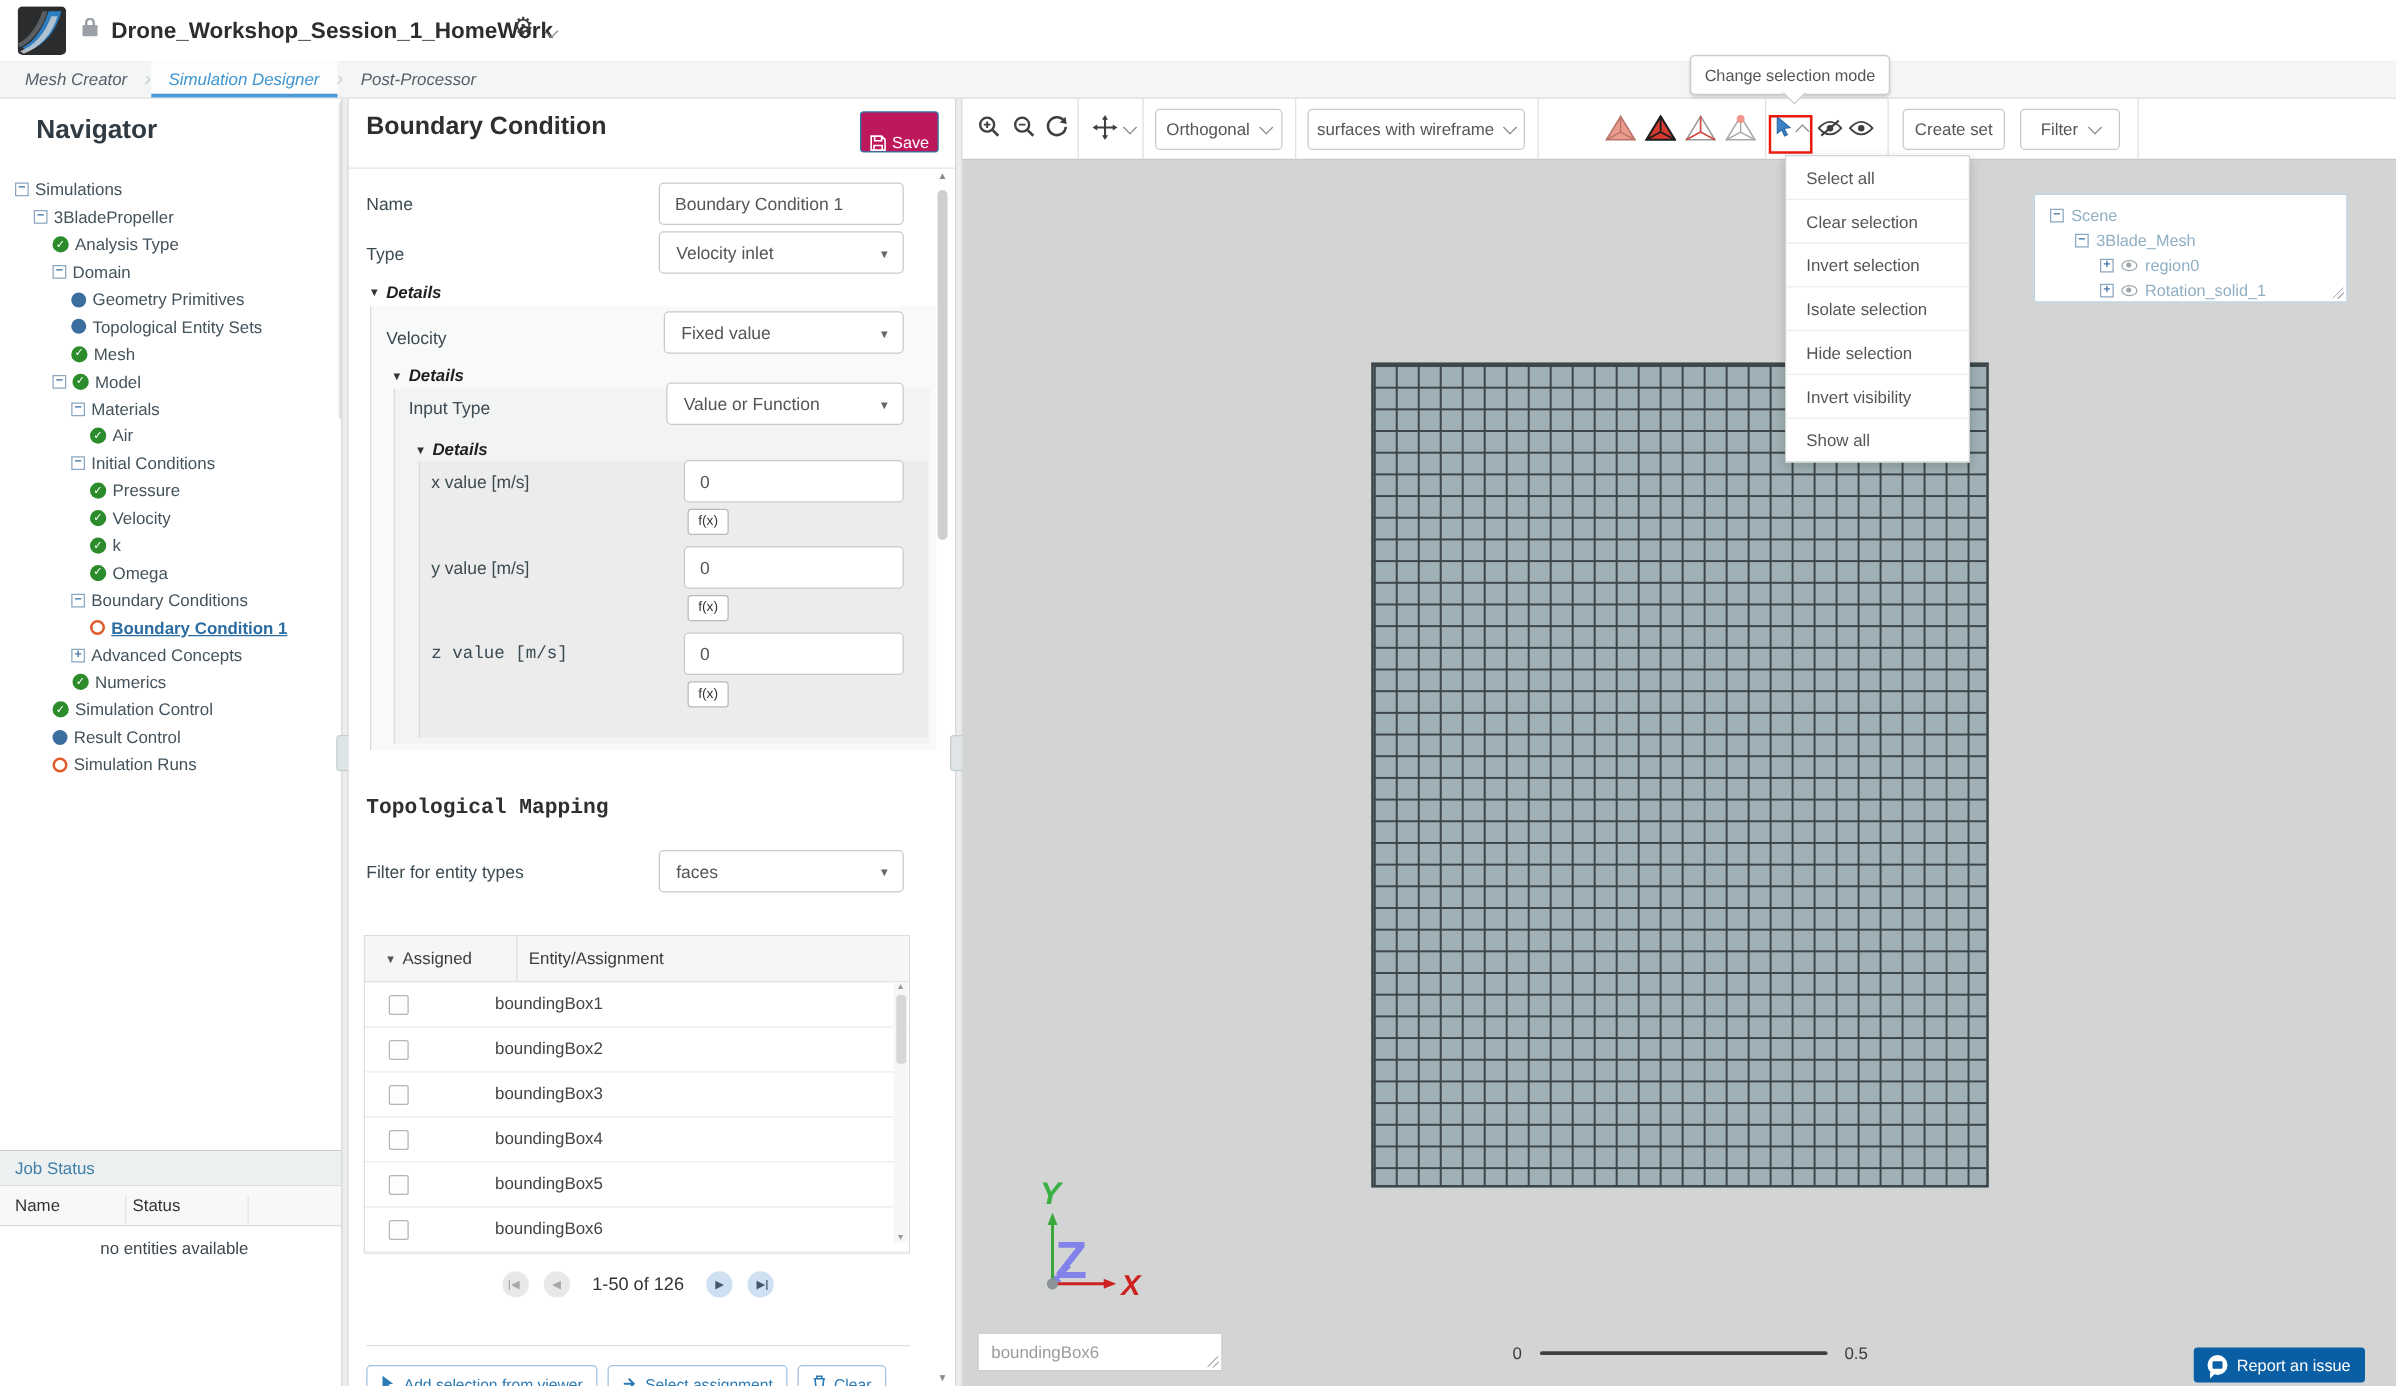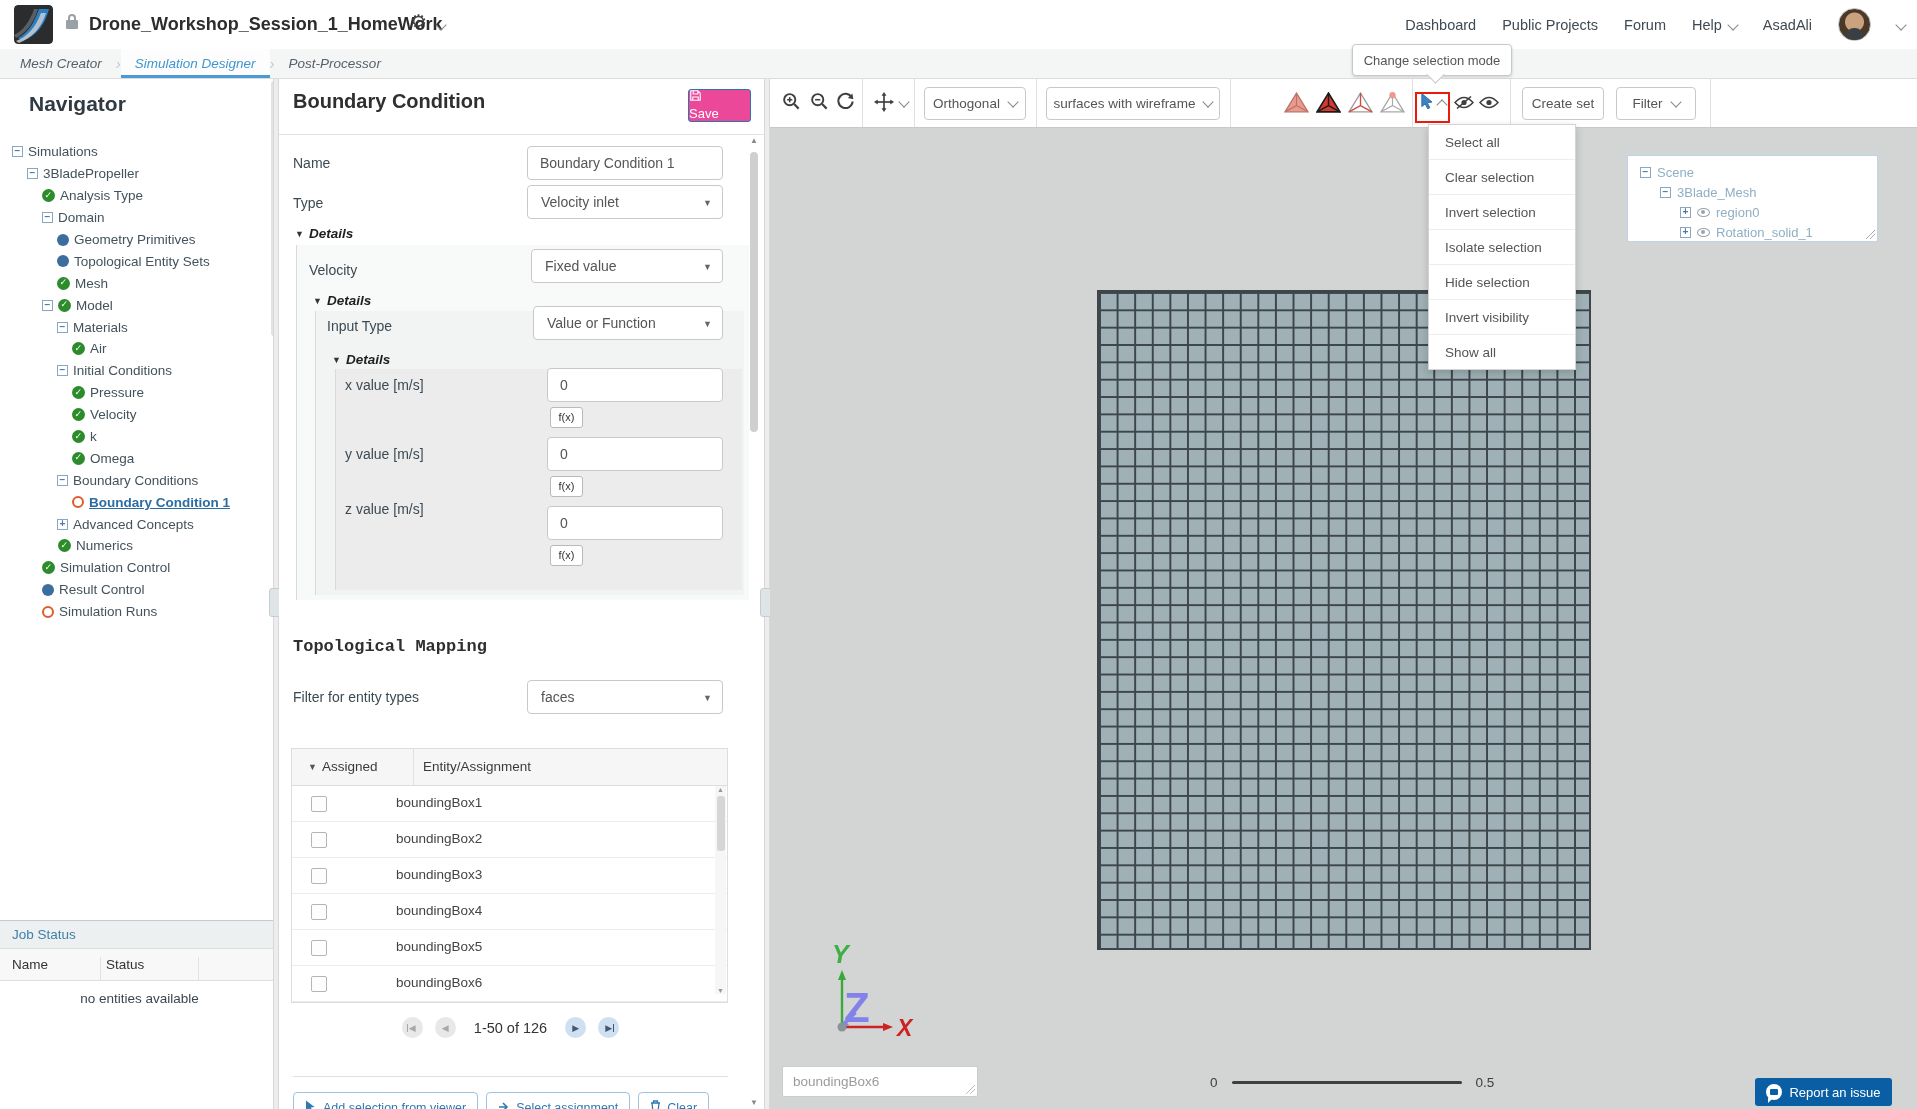--- a/index.html
+++ b/index.html
@@ -44,21 +44,21 @@
   .js-cols span{position:absolute;top:8px;}
   .js-col-div{position:absolute;top:0;bottom:0;width:1px;background:#e2e2e2;}
   .js-empty{text-align:center;padding-top:10px;font-size:13.5px;color:#3d474f;}
   
   .gutter{position:absolute;top:79px;width:6px;height:1030px;background:#ededed;border-left:1px solid #d8d8d8;border-right:1px solid #d8d8d8;box-sizing:border-box;}
   .grip{position:absolute;left:-5px;top:509px;width:14px;height:27px;background:#dfe4e7;border:1px solid #c5cdd2;border-radius:3px;}
   .grip::after{content:"⋮";position:absolute;left:4px;top:4px;color:#8a97a0;font-size:13px;}
   
   .form-panel{position:absolute;left:279px;top:79px;width:485px;height:1030px;background:#fff;overflow:hidden;}
   .fp-title{position:absolute;left:14px;top:11px;margin:0;font-size:20px;font-weight:bold;color:#2f2f2f;}
-  .save-btn{position:absolute;left:409px;top:10px;width:61px;height:31px;background:#ec4899;border:1px solid #2d76aa;border-radius:3px;color:#fff;font-size:13px;display:flex;align-items:flex-start;justify-content:center;gap:5px;cursor:pointer;flex-direction:column;}
+  .save-btn{position:absolute;left:409px;top:10px;width:61px;height:31px;background:#be185d;border:1px solid #2d76aa;border-radius:3px;color:#fff;font-size:13px;display:flex;align-items:flex-end;justify-content:center;gap:5px;cursor:pointer;}
   .fp-div{position:absolute;left:0;top:55px;width:485px;height:1px;background:#e3e3e3;}
   .flabel{position:absolute;font-size:14px;color:#3c4a52;}
   .inbox{position:absolute;height:34px;border:1px solid #c9c9c9;border-radius:4px;background:#fff;box-sizing:border-box;font-size:14px;color:#555;}
   input.inbox{padding:0 12px;outline:none;font-family:inherit;}
   .selbox{display:flex;align-items:center;padding:0 24px 0 13px;cursor:pointer;}
   .selbox .caret{position:absolute;right:10px;top:12px;font-size:9px;color:#666;}
   .dethead{position:absolute;display:flex;align-items:center;gap:5px;font-size:13.5px;font-weight:bold;font-style:italic;color:#1f1f1f;}
   .dethead .tri{font-style:normal;font-size:9px;color:#333;}
   .block{position:absolute;border-left:1px solid #dadada;}
   .b1{left:17px;top:166px;width:452px;height:355px;background:#f8f9f9;}
@@ -134,38 +134,20 @@
         <rect width="39" height="39" rx="4" fill="#2a2c2e"></rect>
         <path d="M4 33 C14 28 20 18 25 4 L35 4 C31 20 22 31 8 36 Z" fill="#2e7fc1"></path>
         <path d="M2 36 C13 32 22 22 27 8 L32 8 C28 22 18 33 5 38 Z" fill="#c9cdd1" opacity="0.85"></path>
         <path d="M0 30 C9 26 16 16 20 4 L24 4 C20 18 12 28 2 33 Z" fill="#5a5e62"></path>
       </svg>
     </div>
     <span class="lock"></span>
     <h1 class="proj-title">Drone_Workshop_Session_1_HomeWork</h1>
     <span class="gear">⚙</span>
     <span class="chv gear-chv"></span>
-    <nav class="hdr-nav" id="hdr-nav">
-        <span class="hdr-link">
-          <span>Dashboard</span>
-        </span>
-        <span class="hdr-link">
-          <span>Public Projects</span>
-        </span>
-        <span class="hdr-link">
-          <span>Forum</span>
-        </span>
-        <span class="hdr-link">
-          <span>Help</span>
-          <span class="chv"></span>
-        </span>
-        <span class="hdr-link">AsadAli</span>
-        <div class="avatar"></div>
-        <span class="chv"></span>
-      </nav>
   </div>
 
   <div class="tabbar" id="tabbar">
       <div class="tab">Mesh Creator</div>
       <span class="tabsep">›</span>
       <div class="tab active">Simulation Designer</div>
       <span class="tabsep">›</span>
       <div class="tab">Post-Processor</div>
     </div>
 
@@ -325,21 +307,21 @@
         <span>Details</span>
     </div>
     <div class="block b3"></div>
     <div id="vector-rows">
         <span class="flabel" style="left: 66px; top: 298px;">x value [m/s]</span>
         <input class="inbox" value="0" style="left: 268px; top: 289px; width: 176px;">
         <div class="fx" style="left: 271px; top: 328px;">f(x)</div>
         <span class="flabel" style="left: 66px; top: 367px;">y value [m/s]</span>
         <input class="inbox" value="0" style="left: 268px; top: 358px; width: 176px;">
         <div class="fx" style="left: 271px; top: 397px;">f(x)</div>
-        <span class="flabel" style="left: 66px; top: 422px;">z value [m/s]</span>
+        <span class="flabel" style="left: 66px; top: 436px; font-family: Liberation Mono, monospace;">z value [m/s]</span>
         <input class="inbox" value="0" style="left: 268px; top: 427px; width: 176px;">
         <div class="fx" style="left: 271px; top: 466px;">f(x)</div>
       </div>
 
     <h3 class="tm-title">Topological Mapping</h3>
     <span class="flabel" style="left:14px;top:610px">Filter for entity types</span>
     <div class="inbox selbox" style="left:248px;top:601px;width:196px">
       <span>faces</span>
         <span class="caret">▼</span>
     </div>

